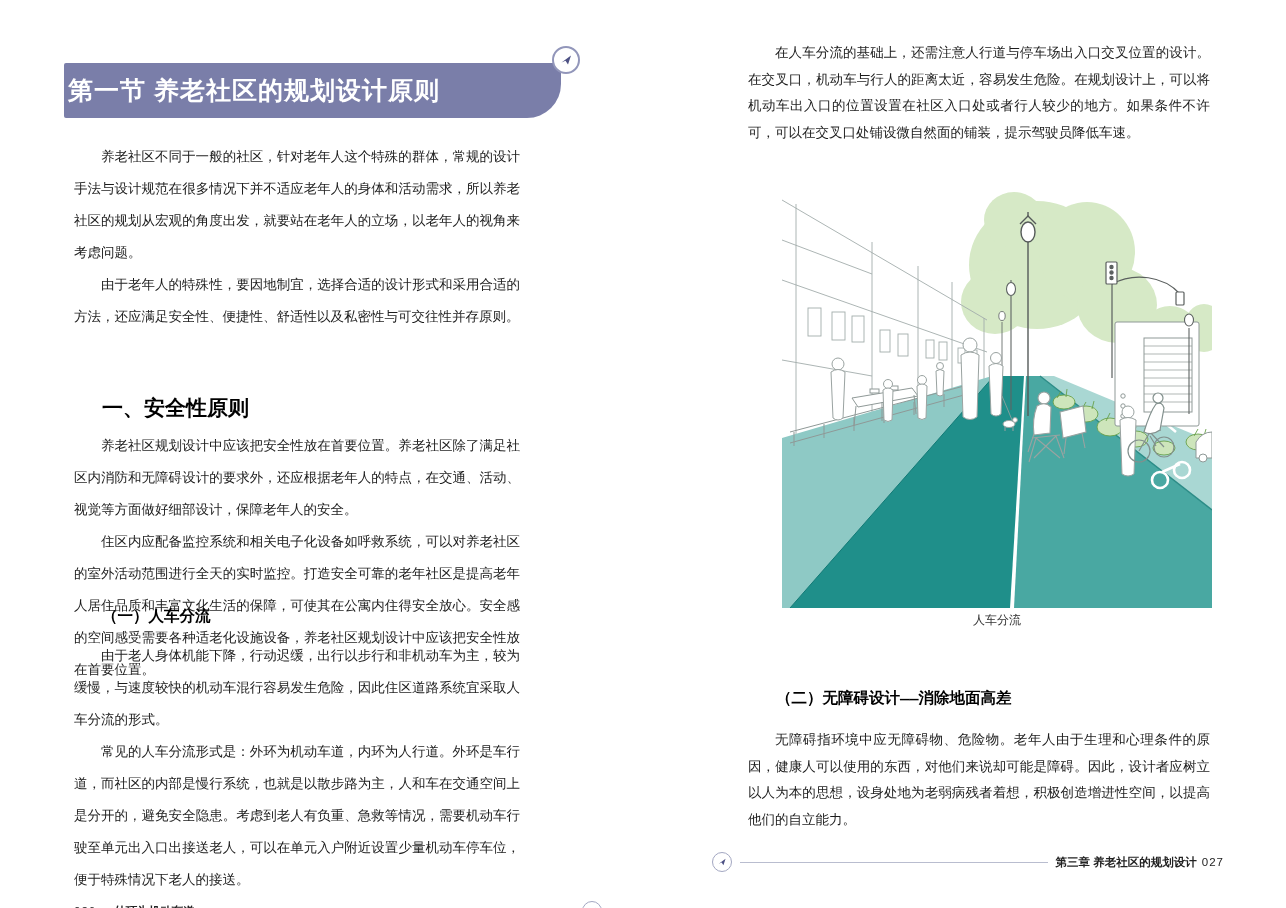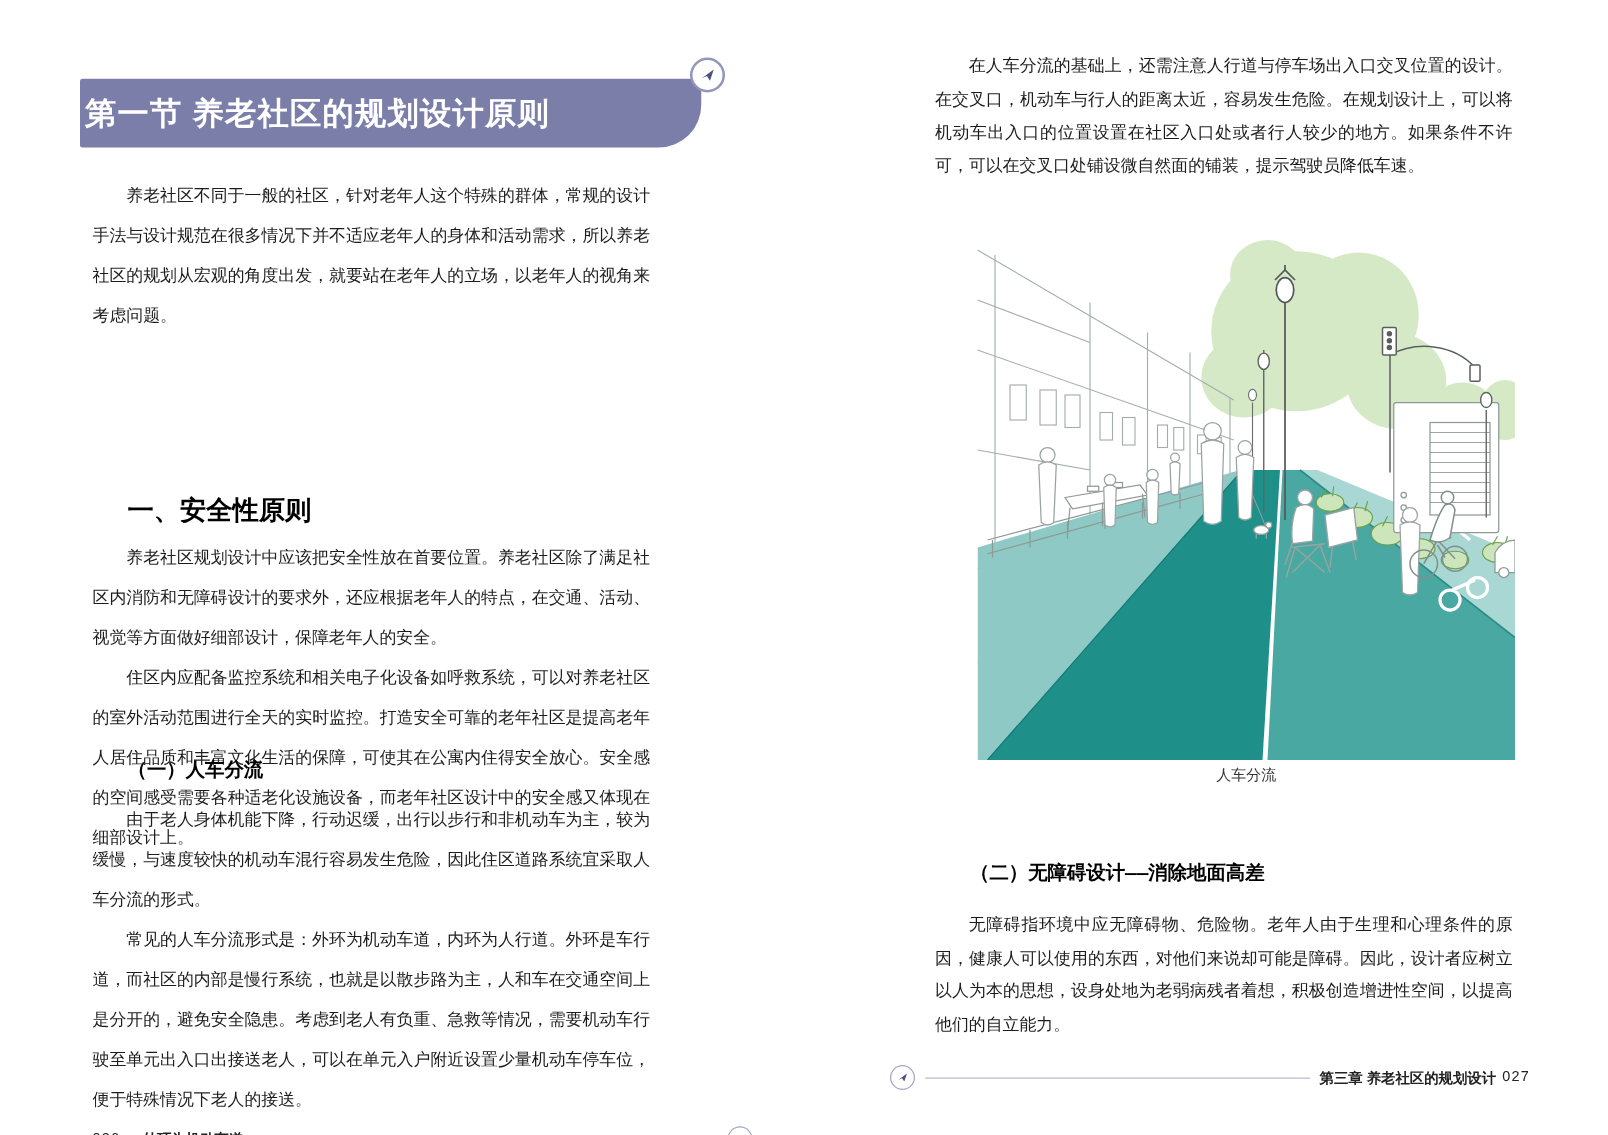--- a/index.html
+++ b/index.html
@@ -60,27 +60,28 @@
 <div class="abs" style="left:552px;top:46px;">
   <div class="corner-icon">
     <svg width="14" height="14" viewBox="-7 -7 14 14">
         <path d="M-4.5,2.5 L5,-4.5 L2,4.5 L-0.5,0.8 Z" fill="#4d5184"></path>
       </svg>
   </div>
 </div>
 
 <div class="abs body-block" style="top:141px;">
   <p>养老社区不同于一般的社区，针对老年人这个特殊的群体，常规的设计手法与设计规范在很多情况下并不适应老年人的身体和活动需求，所以养老社区的规划从宏观的角度出发，就要站在老年人的立场，以老年人的视角来考虑问题。</p>
+  <p>由于老年人的特殊性，要因地制宜，选择合适的设计形式和采用合适的方法，还应满足安全性、便捷性、舒适性以及私密性与可交往性并存原则。</p>
 </div>
 
 <div class="abs h1" style="top:394px;">一、安全性原则</div>
 
 <div class="abs body-block" style="top:430px;">
   <p>养老社区规划设计中应该把安全性放在首要位置。养老社区除了满足社区内消防和无障碍设计的要求外，还应根据老年人的特点，在交通、活动、视觉等方面做好细部设计，保障老年人的安全。</p>
-  <p>住区内应配备监控系统和相关电子化设备如呼救系统，可以对养老社区的室外活动范围进行全天的实时监控。打造安全可靠的老年社区是提高老年人居住品质和丰富文化生活的保障，可使其在公寓内住得安全放心。安全感的空间感受需要各种适老化设施设备，而老年社区设计中的安全感又体现在细部设计上。</p>
+  <p>住区内应配备监控系统和相关电子化设备如呼救系统，可以对养老社区的室外活动范围进行全天的实时监控。打造安全可靠的老年社区是提高老年人居住品质和丰富文化生活的保障，可使其在公寓内住得安全放心。安全感的空间感受需要各种适老化设施设备，养老社区规划设计中应该把安全性放在首要位置。</p>
 </div>
 
 <div class="abs h2" style="left:74px;top:606px;">（一）人车分流</div>
 
 <div class="abs body-block" style="top:640px;">
   <p>由于老人身体机能下降，行动迟缓，出行以步行和非机动车为主，较为缓慢，与速度较快的机动车混行容易发生危险，因此住区道路系统宜采取人车分流的形式。</p>
   <p>常见的人车分流形式是：外环为机动车道，内环为人行道。外环是车行道，而社区的内部是慢行系统，也就是以散步路为主，人和车在交通空间上是分开的，避免安全隐患。考虑到老人有负重、急救等情况，需要机动车行驶至单元出入口出接送老人，可以在单元入户附近设置少量机动车停车位，便于特殊情况下老人的接送。</p>
 </div>
 
 <div class="abs footer" style="left:74px;top:901px;width:528px;">

